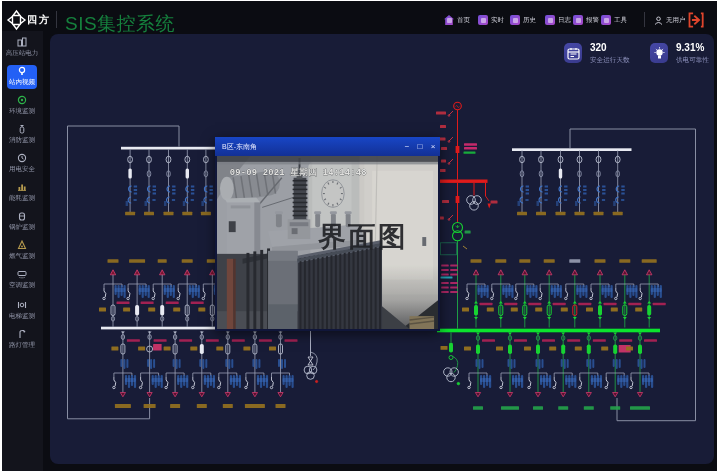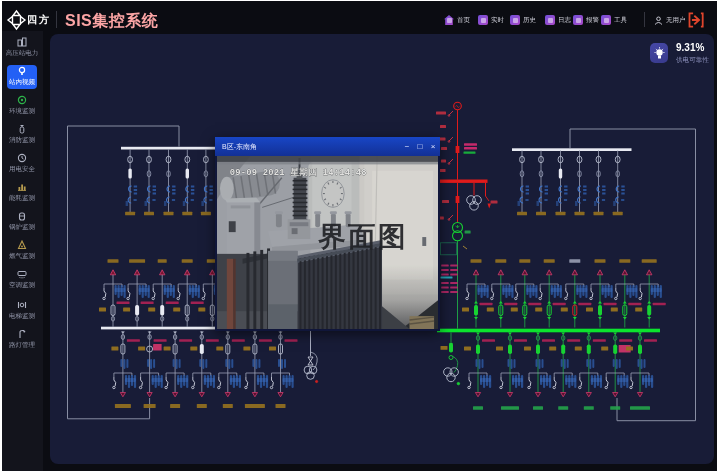--- a/index.html
+++ b/index.html
@@ -4,21 +4,21 @@
 * { margin:0; padding:0; box-sizing:border-box; }
 html,body { width:720px; height:475px; overflow:hidden; background:#fff;
   font-family:"Liberation Sans",sans-serif; }
 #frame { position:absolute; left:2px; top:1px; width:715px; height:470px;
   background:#0b0c12; overflow:hidden; }
 
 #nav { position:absolute; left:0; top:4px; width:100%; height:30px; background:#0b0c12; }
 #logo { position:absolute; left:4px; top:4px; }
 #brand { position:absolute; left:25px; top:8px; color:#fff; font-size:10px; font-weight:bold; letter-spacing:2px; }
 #navdiv { position:absolute; left:54px; top:6px; width:1px; height:17px; background:#34353f; }
-#title { position:absolute; left:63px; top:6px; color:#fca5a5; font-size:16px; font-weight:bold; letter-spacing:0.5px; }
+#title { position:absolute; left:63px; top:6px; color:#15803d; font-size:19px; font-weight:normal; letter-spacing:0.5px; }
 .mi { position:absolute; top:9px; height:12px; display:flex; align-items:center; color:#d2d2dc; font-size:6.5px; white-space:nowrap; }
 .mi .ic { width:10px; height:10px; margin-right:3px; border-radius:2px;
   background:linear-gradient(135deg,#7250d8,#ab49c8); position:relative; }
 .mi .ic.house { clip-path:polygon(50% 0,100% 42%,88% 42%,88% 100%,12% 100%,12% 42%,0 42%); border-radius:0; }
 .mi .ic:after { content:""; position:absolute; left:2.5px; top:2.5px; width:5px; height:5px; background:rgba(255,255,255,.5); border-radius:1px; }
 #udiv { position:absolute; left:642px; top:7px; width:1px; height:15px; background:#34353f; }
 #user { position:absolute; left:652px; top:9px; height:12px; display:flex; align-items:center; color:#d2d2dc; font-size:6.5px; white-space:nowrap; }
 #exit { position:absolute; left:685px; top:6px; width:17px; height:18px; }
 
 #side { position:absolute; left:0; top:30px; width:41px; height:440px; background:#13141c; }
@@ -846,20 +846,36 @@
 <rect x="450.2" y="290.9" width="7.5" height="2.2" fill="#cf2a6e" rx="0.5" opacity="0.8"></rect>
 <line x1="474.0" y1="182.7" x2="474.0" y2="195.5" stroke="#e01b1b" stroke-width="1"></line>
 <circle cx="471.0" cy="200.0" r="4.3" stroke="#b9bed0" fill="none" stroke-width="0.9"></circle>
 <circle cx="477.0" cy="200.0" r="4.3" stroke="#b9bed0" fill="none" stroke-width="0.9"></circle>
 <circle cx="474.0" cy="205.8" r="4.3" stroke="#b9bed0" fill="none" stroke-width="0.9"></circle>
 <line x1="485.5" y1="182.7" x2="485.5" y2="196.0" stroke="#e01b1b" stroke-width="1"></line>
 <path d="M 485.5,196 l 3.5,5" stroke="#e01b1b" stroke-width="0.9" fill="none"></path>
 <polygon points="487.5,203.5 491.0,203.5 489.2,208.5" fill="#e01b1b" stroke="none" stroke-width="0.7"></polygon>
 <rect x="490.5" y="200.5" width="7.0" height="3.0" fill="#c03040" rx="0.5" opacity="0.9"></rect>
   </svg>
+  <div class="stat" style="left:562px;top:42px">
+    <div class="sic">
+        <svg width="13" height="13" viewBox="0 0 13 13">
+          <rect x="1" y="2" width="11" height="10" rx="1.5" fill="none" stroke="#fff" stroke-width="1.2"></rect>
+          <line x1="1" y1="5" x2="12" y2="5" stroke="#fff" stroke-width="1.2"></line>
+          <line x1="4" y1="1" x2="4" y2="3" stroke="#fff" stroke-width="1.2"></line>
+          <line x1="9" y1="1" x2="9" y2="3" stroke="#fff" stroke-width="1.2"></line>
+          <line x1="3.5" y1="7" x2="9.5" y2="7" stroke="#fff" stroke-width="1"></line>
+          <line x1="3.5" y1="9.5" x2="7" y2="9.5" stroke="#fff" stroke-width="1"></line>
+        </svg>
+      </div>
+    <div class="tx">
+        <div class="num">320</div>
+        <div class="lab">安全运行天数</div>
+      </div>
+  </div>
   <div class="stat" style="left:648px;top:42px">
     <div class="sic">
         <svg width="13" height="13" viewBox="0 0 13 13">
           <circle cx="6.5" cy="5.5" r="3.2" fill="#fff"></circle>
           <rect x="5" y="8.5" width="3" height="3" fill="#fff"></rect>
           <g stroke="#fff" stroke-width="0.9">
             <line x1="6.5" y1="0.2" x2="6.5" y2="1.5"></line>
             <line x1="1.5" y1="5.5" x2="2.7" y2="5.5"></line>
             <line x1="10.3" y1="5.5" x2="11.5" y2="5.5"></line>
             <line x1="2.9" y1="2" x2="3.8" y2="2.9"></line>

